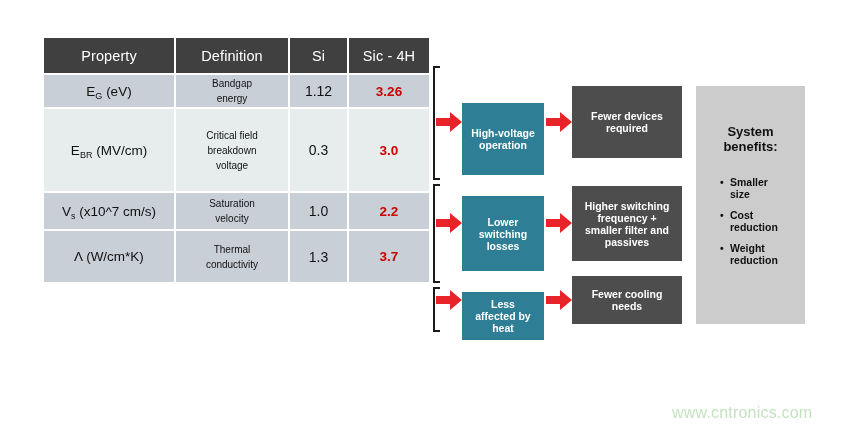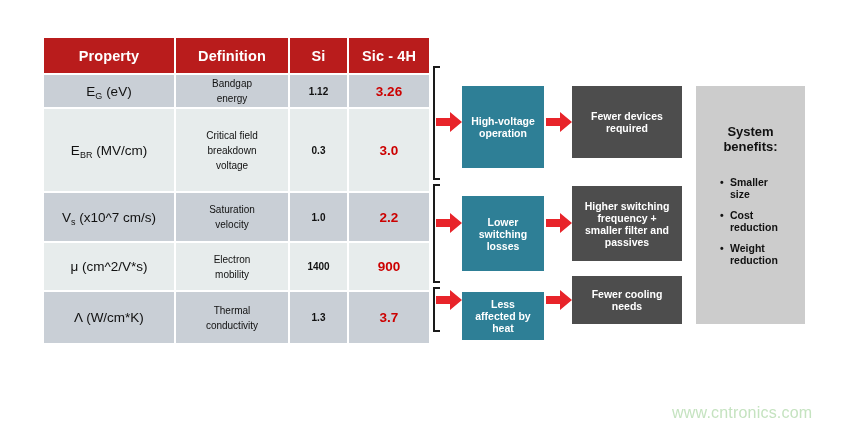--- a/index.html
+++ b/index.html
@@ -27,24 +27,24 @@
     table-layout: fixed;
   }
   #comparison-table th,
   #comparison-table td {
     padding: 0;
     margin: 0;
     text-align: center;
     vertical-align: middle;
   }
   #comparison-table thead th {
-    background: #b91c1c;
+    background: #404040;
     color: #ffffff;
     font-size: 14.5px;
-    font-weight: bold;
+    font-weight: normal;
     height: 35px;
     letter-spacing: .1px;
   }
   .col-prop   { width: 130px; }
   .col-def    { width: 112px; }
   .col-si     { width: 57px;  }
   .col-sic    { width: 80px;  }
 
   #comparison-table tbody tr.row-dark td  { background: #c9cfd6; }
   #comparison-table tbody tr.row-light td { background: #e7ecec; }
@@ -59,34 +59,33 @@
     position: relative;
     top: 3px;
   }
   .cell-def {
     font-size: 10px;
     color: #111111;
     line-height: 15px;
     padding: 0 4px;
   }
   .cell-si {
-    font-size: 10px;
-    color: #111111;
-    font-weight: bold;
+    font-size: 14px;
+    color: #111111;
   }
   .cell-sic {
     font-size: 13.5px;
     color: #cc0000;
     font-weight: bold;
   }
 
   
   tr.r1 td { height: 32px; }
   tr.r2 td { height: 82px; }
-  tr.r3 td { height: 48px; }
+  tr.r3 td { height: 36px; }
   tr.r4 td { height: 47px; }
   tr.r5 td { height: 51px; }
 
   
   .bracket {
     position: absolute;
     border-left: 2px solid #1a1a1a;
     border-top: 2px solid #1a1a1a;
     border-bottom: 2px solid #1a1a1a;
     width: 7px;
@@ -121,21 +120,21 @@
     color: #ffffff;
     font-size: 10.5px;
     font-weight: bold;
     line-height: 12px;
     box-sizing: border-box;
     padding: 2px 4px;
   }
   .box-teal { background: #2e7f96; }
   .box-gray { background: #4d4d4d; }
 
-  #box-cause-1  { left: 462px; top: 86px;  width: 82px; height: 82px; }
+  #box-cause-1  { left: 462px; top: 103px;  width: 82px; height: 72px; }
   #box-effect-1 { left: 572px; top: 86px;  width: 110px; height: 72px; }
   #box-cause-2  { left: 462px; top: 196px; width: 82px; height: 75px; }
   #box-effect-2 { left: 572px; top: 186px; width: 110px; height: 75px; }
   #box-cause-3  { left: 462px; top: 292px; width: 82px; height: 48px; }
   #box-effect-3 { left: 572px; top: 276px; width: 110px; height: 48px; }
 
   
   #benefits-panel {
     position: absolute;
     left: 696px;
@@ -224,27 +223,20 @@
 voltage</td>
       <td class="cell-si">0.3</td>
       <td class="cell-sic">3.0</td>
     </tr>
     <tr class="row-dark r3">
       <td class="cell-prop"><span>V</span><sub>s</sub><span> (x10^7 cm/s)</span></td>
       <td class="cell-def" style="white-space:pre-line">Saturation
 velocity</td>
       <td class="cell-si">1.0</td>
       <td class="cell-sic">2.2</td>
-    </tr>
-    <tr class="row-light r4">
-      <td class="cell-prop"><span>μ (cm^2/V*s)</span><sub></sub><span></span></td>
-      <td class="cell-def" style="white-space:pre-line">Electron
-mobility</td>
-      <td class="cell-si">1400</td>
-      <td class="cell-sic">900</td>
     </tr>
     <tr class="row-dark r5">
       <td class="cell-prop"><span>Λ (W/cm*K)</span><sub></sub><span></span></td>
       <td class="cell-def" style="white-space:pre-line">Thermal
 conductivity</td>
       <td class="cell-si">1.3</td>
       <td class="cell-sic">3.7</td>
     </tr>
   </tbody>
 </table>

